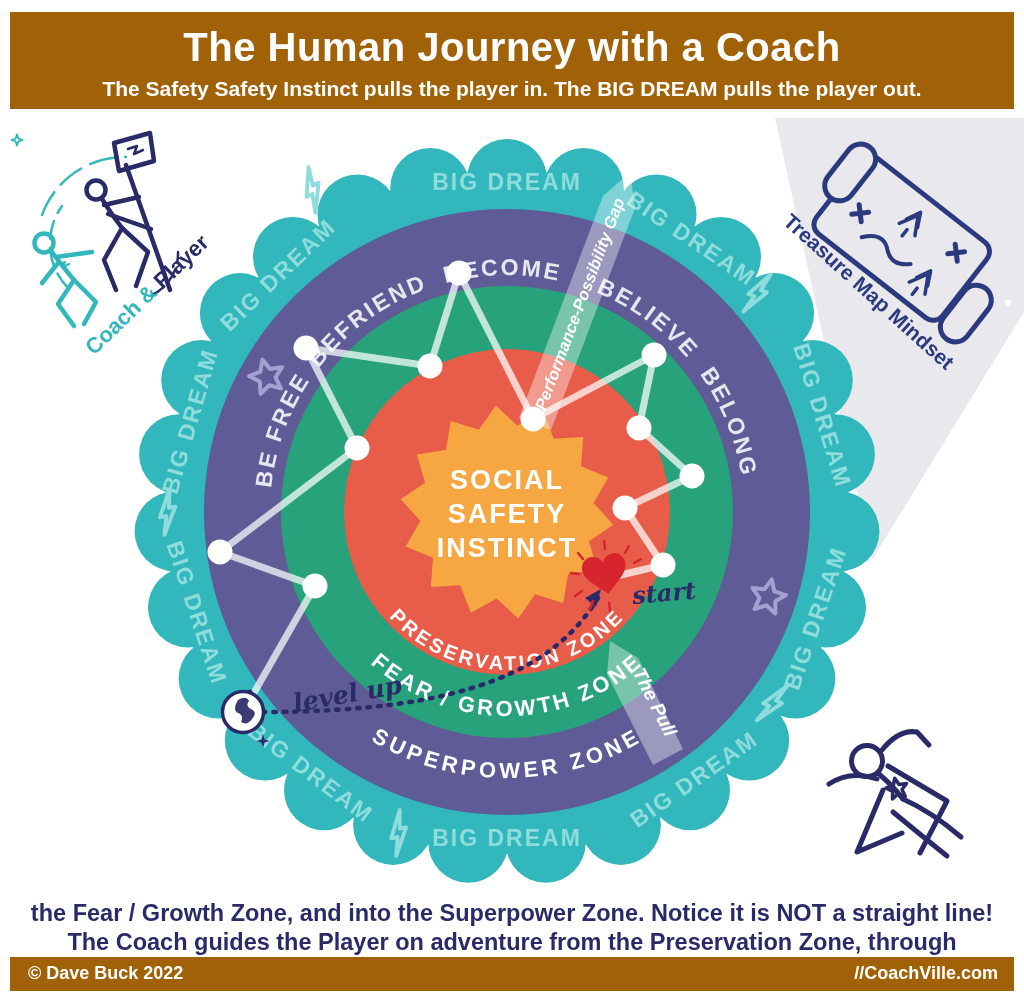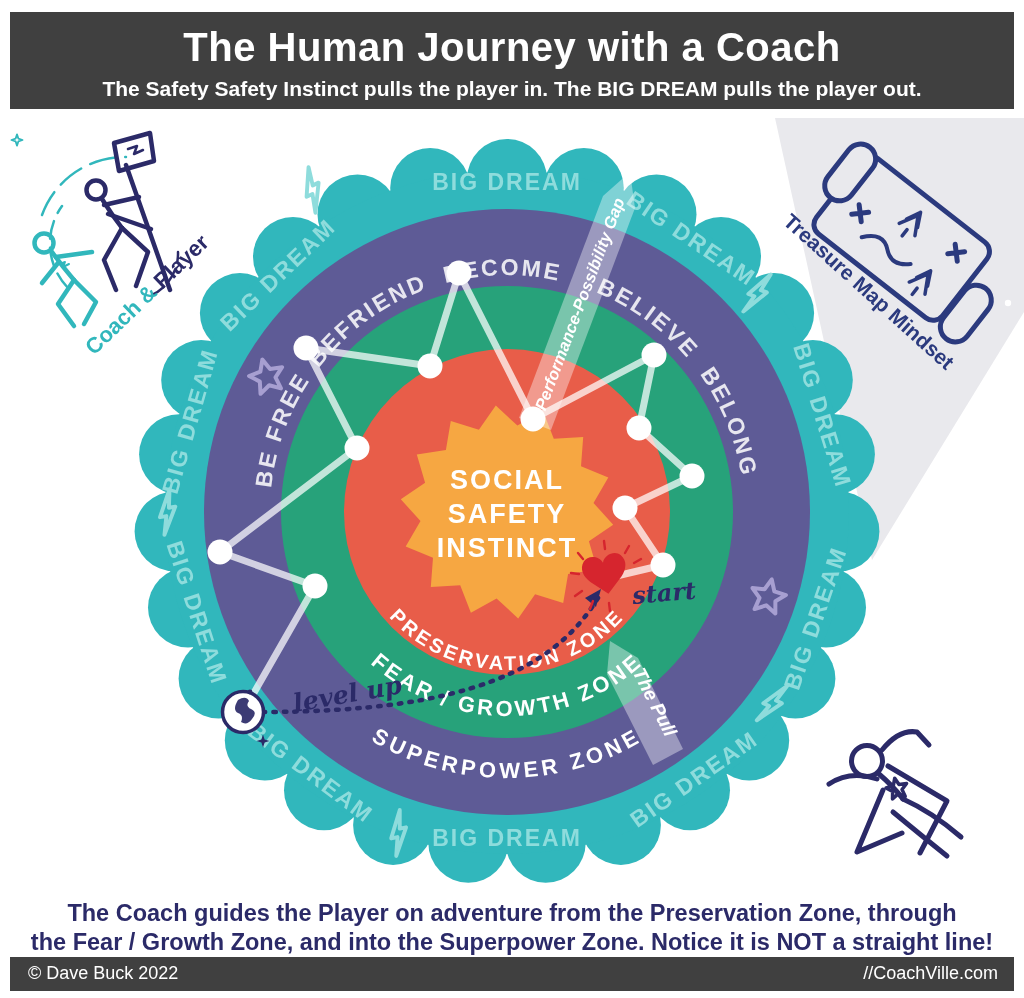--- a/index.html
+++ b/index.html
@@ -1,24 +1,24 @@
 <!DOCTYPE html>
 <html><head>
 <meta charset="utf-8">
 <style>
   html,body{margin:0;padding:0;}
   body{width:1024px;height:998px;background:#fff;position:relative;overflow:hidden;
        font-family:"Liberation Sans",sans-serif;}
-  .band{position:absolute;left:10px;right:10px;background:#404040;color:#fff;}
+  .band{position:absolute;left:10px;right:10px;background:#a16207;color:#fff;}
   #header{top:12px;height:97px;text-align:center;}
   #header .title{font-size:40px;font-weight:800;letter-spacing:.5px;margin-top:13px;}
   #header .subtitle{font-size:21px;font-weight:600;margin-top:7px;}
   #caption{position:absolute;left:0;right:0;top:899px;text-align:center;color:#2b2a68;
            font-size:23.5px;font-weight:600;line-height:29px;}
-  #footer{top:957px;height:34px;font-size:18px;font-weight:400;}
+  #footer{top:957px;height:34px;font-size:18px;font-weight:700;}
   #footer .left{position:absolute;left:18px;top:6px;}
   #footer .right{position:absolute;right:16px;top:6px;}
   svg{position:absolute;left:0;top:0;}
   svg text{font-family:"Liberation Sans",sans-serif;}
   .script{font-family:"DejaVu Serif",serif;font-style:italic;font-weight:bold;}
 </style>
 </head>
 <body>
 
 <svg id="diagram" width="1024" height="998" viewBox="0 0 1024 998">
@@ -223,20 +223,20 @@
       </g>
   </g>
 </svg>
 
 <div id="header" class="band">
   <div class="title">The Human Journey with a Coach</div>
   <div class="subtitle">The Safety Safety Instinct pulls the player in. The BIG DREAM pulls the player out.</div>
 </div>
 
 <div id="caption">
+  <div>the Fear / Growth Zone, and into the Superpower Zone. Notice it is NOT a straight line!</div>
   <div>The Coach guides the Player on adventure from the Preservation Zone, through</div>
-  <div>the Fear / Growth Zone, and into the Superpower Zone. Notice it is NOT a straight line!</div>
 </div>
 
 <div id="footer" class="band">
   <span class="left">© Dave Buck 2022</span>
   <span class="right">//CoachVille.com</span>
 </div>
 
 </body></html>

